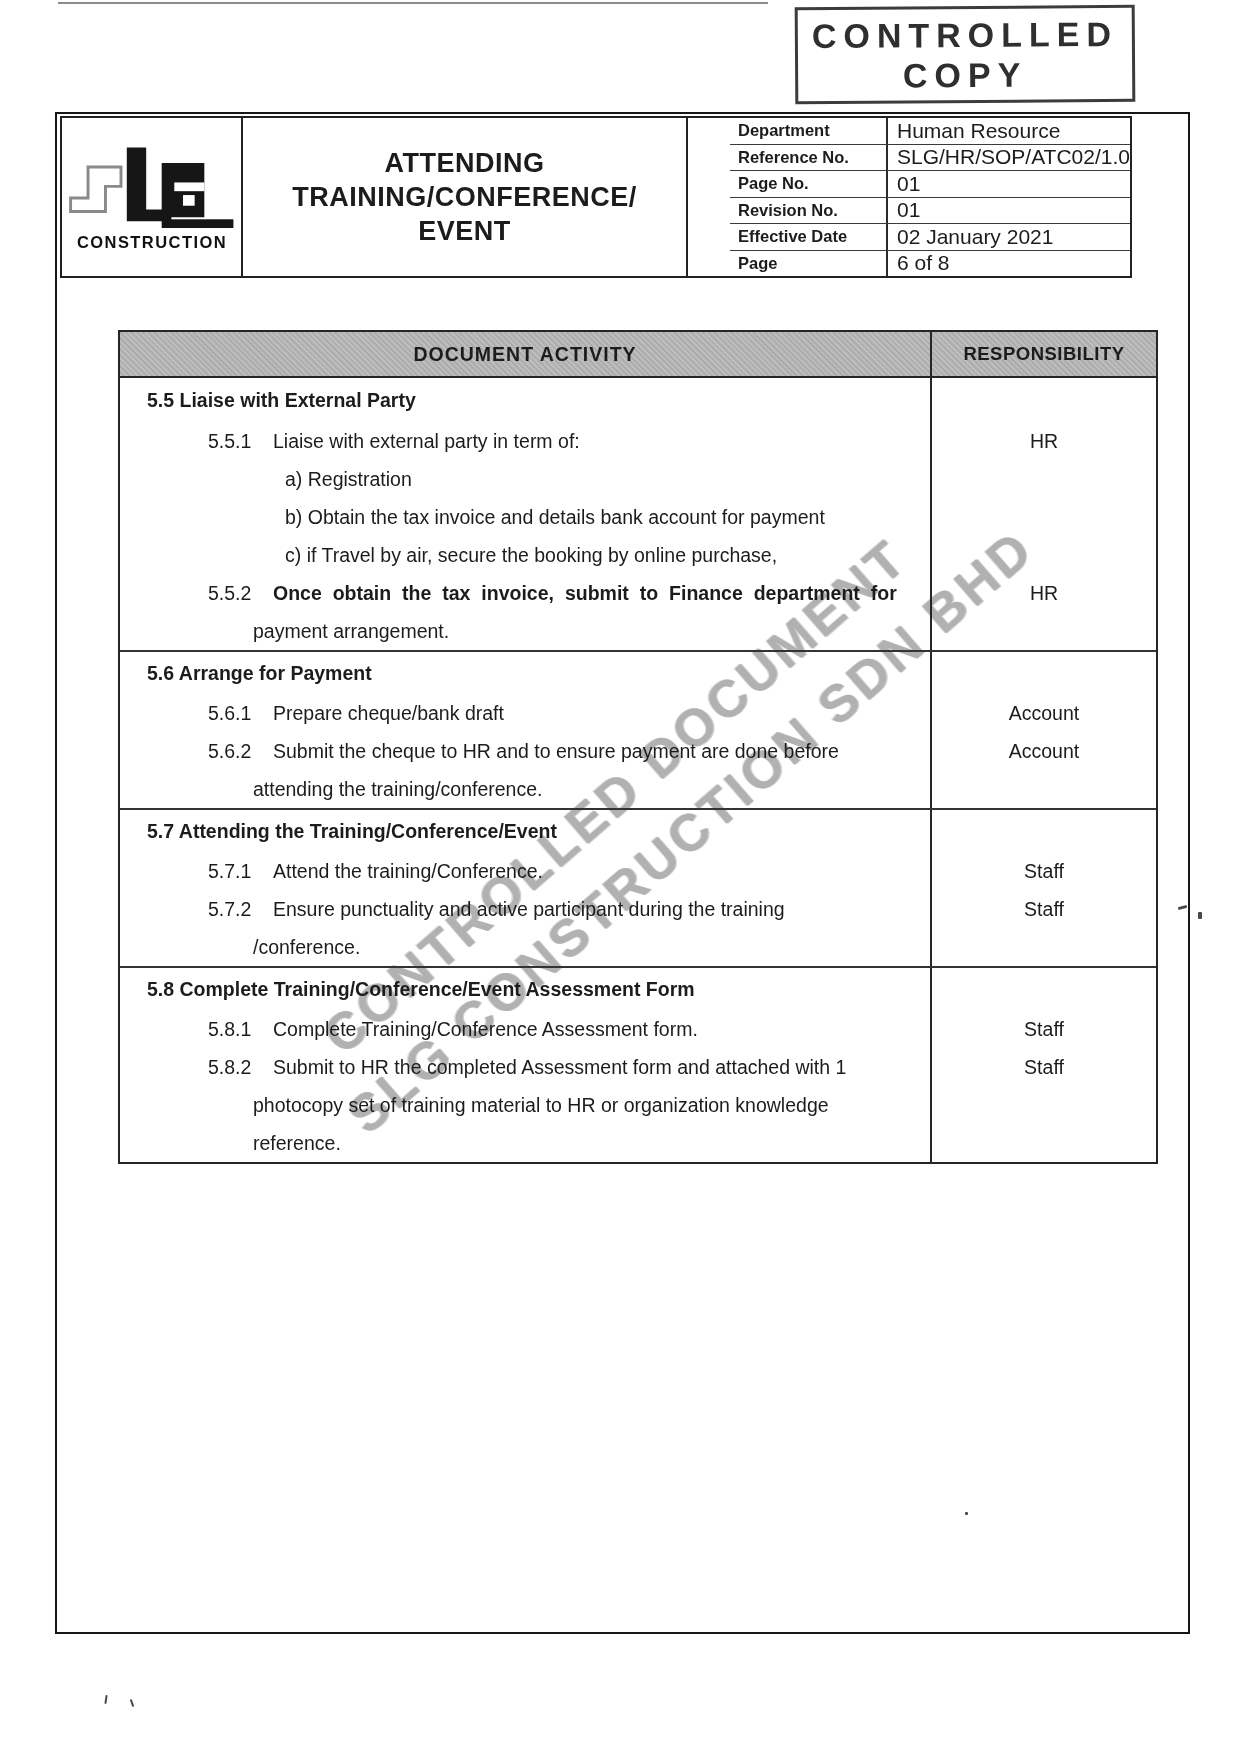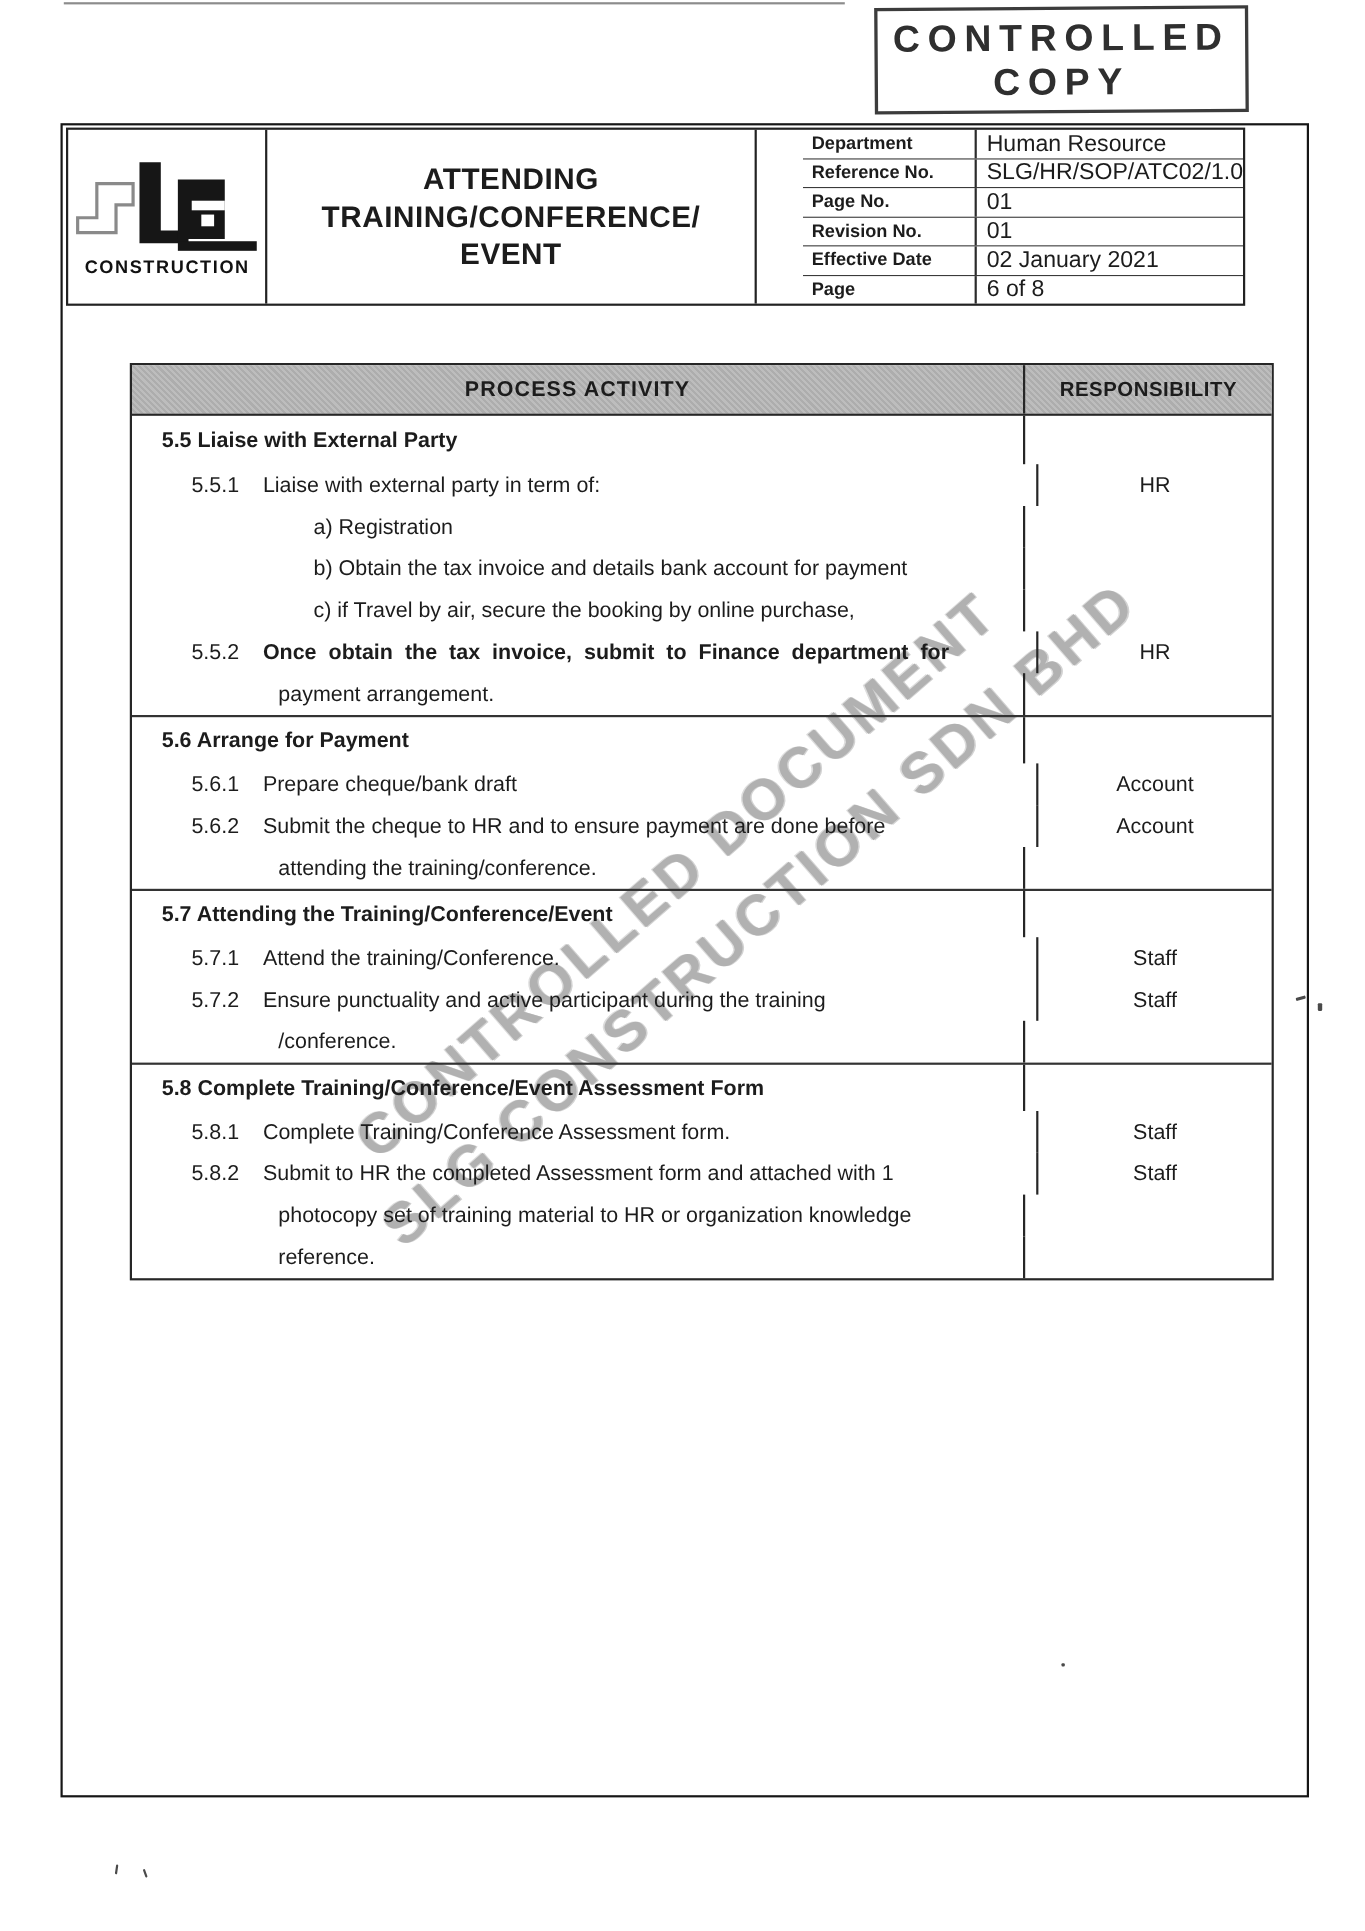--- a/index.html
+++ b/index.html
@@ -77,21 +77,21 @@
   }
   .resp-h {
     flex:1; border-left:2.5px solid #262626; display:flex; align-items:center; justify-content:center;
     font-weight:bold; font-size:18.5px; letter-spacing:.5px;
   }
   .trow { display:flex; height:38px; }
   .trow.h { height:44px; border-top:2px solid #333;align-items:center; }
   .trow.h.first { border-top:none; }
   .cell.act { width:810px; display:flex; align-items:center; font-size:19.5px; }
   .cell.act.heading { padding-left:27px; font-weight:bold; }
-  .cell.act.item { padding-left:42px;margin-left:12px; }
+  .cell.act.item { padding-left:88px; }
   .cell.act.item .num { display:inline-block; width:65px; flex:0 0 65px; }
   .cell.act.sub  { padding-left:165px; }
   .cell.act.cont { padding-left:133px; }
   .cell.act .txt.wide { word-spacing:5.5px;font-weight:bold; }
   .cell.resp {
     flex:1; border-left:2.5px solid #262626; align-self:stretch;
     display:flex; align-items:center; justify-content:center; font-size:19.5px;
   }
 </style>
 </head>
@@ -156,21 +156,21 @@
     </div>
     <div class="meta-row">
       <div class="meta-label">Page</div>
       <div class="meta-value">6 of 8</div>
     </div>
   </div>
 </div>
 
 <div class="maintable">
   <div class="thead">
-    <div class="act-h">PROCESS ACTIVITY</div>
+    <div class="act-h">DOCUMENT ACTIVITY</div>
     <div class="resp-h">RESPONSIBILITY</div>
   </div>
 
   <div class="trow h first">
     <div class="cell act heading">5.5 Liaise with External Party</div>
     <div class="cell resp"></div>
   </div>
   <div class="trow">
     <div class="cell act item">
       <span class="num">5.5.1</span>

